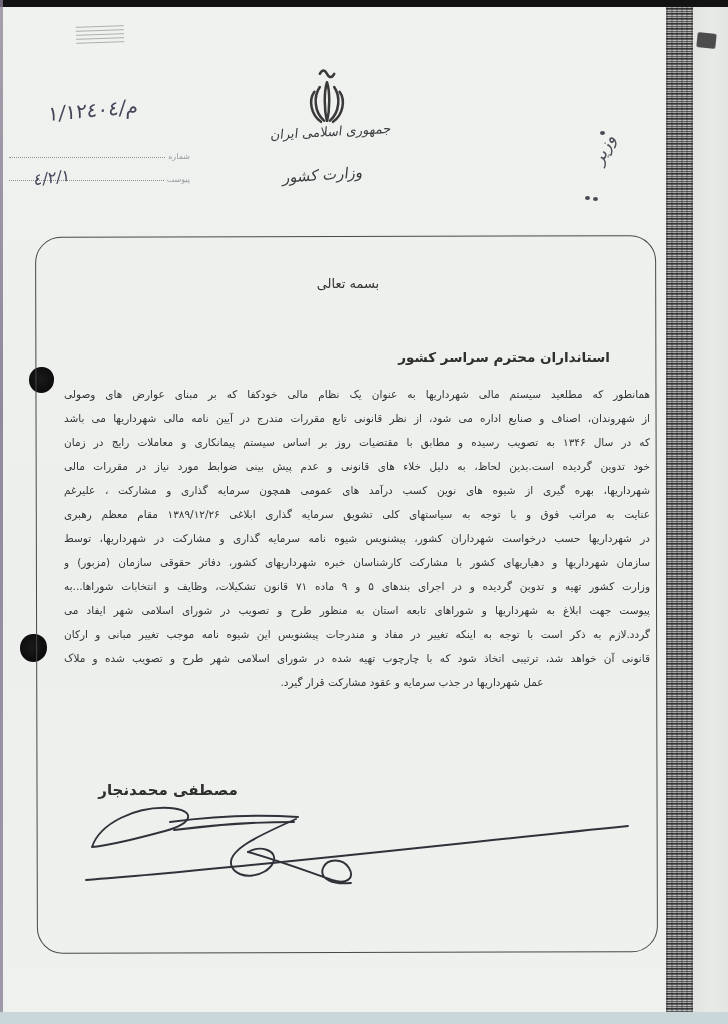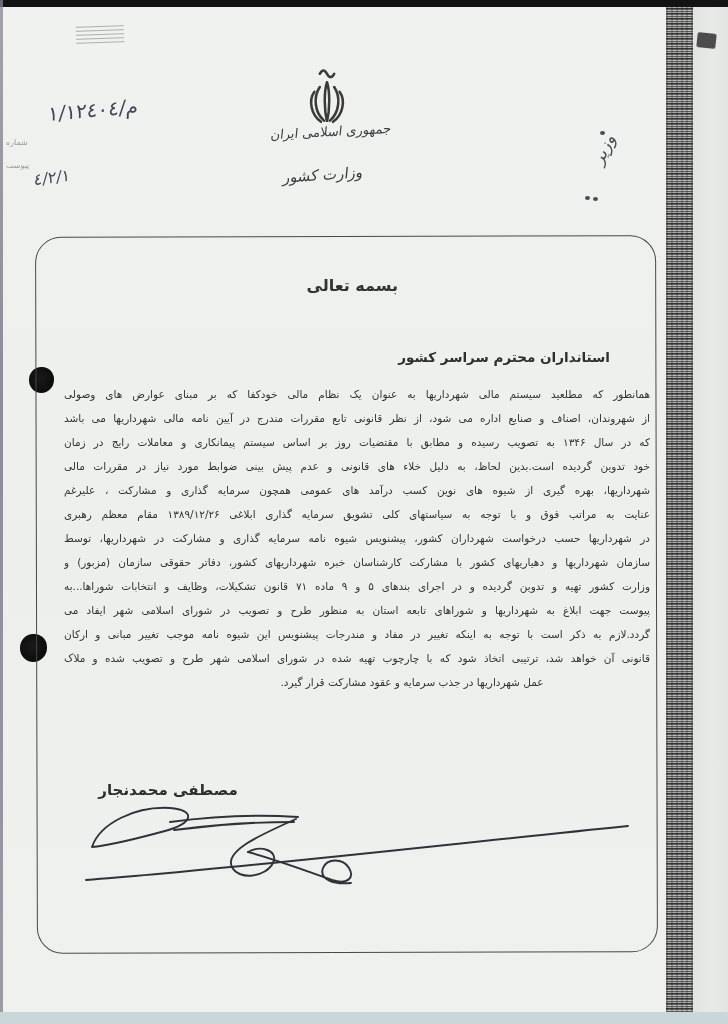--- a/index.html
+++ b/index.html
@@ -27,36 +27,36 @@
   .ink-dot { position:absolute; width:5px; height:4px; background:#4a4a55; border-radius:50%; }
 
   
   .emblem { position:absolute; left:296px; top:63px; width:62px; height:72px; }
   .country { position:absolute; left:266px; top:124px; width:130px; text-align:center; font-size:13px; color:#3c3c40;
     transform:rotate(-3deg) skewX(-9deg); letter-spacing:.5px; direction:rtl; }
   .ministry { position:absolute; left:278px; top:166px; width:90px; text-align:center; font-size:15px; color:#3a3a3e;
     transform:rotate(-4deg) skewX(-10deg); direction:rtl; }
 
   .ref-block { position:absolute; left:6px; top:138px; width:186px; direction:rtl; }
-  .ref-row { display:flex; align-items:flex-end; height:23px;flex-direction:column; }
+  .ref-row { display:flex; align-items:flex-end; height:23px; }
   .ref-label { font-size:8px; color:#9a9aa0; flex:0 0 auto; padding-right:2px; }
   .ref-line { flex:1 1 auto; border-bottom:1px dotted #8d8d93; margin:0 3px 3px 3px; height:12px; }
   .hand { font-family:"DejaVu Sans", sans-serif; color:#45455a; direction:rtl; }
   .hand-number { position:absolute; left:8px; top:98px; width:170px; font-size:20px; letter-spacing:2px;
     transform:rotate(-5deg) skewX(-7deg); text-align:center; }
   .hand-date { position:absolute; left:2px; top:168px; width:100px; font-size:16px; letter-spacing:3px;
     transform:rotate(-7deg) skewX(-7deg); text-align:center; }
   .margin-note { position:absolute; left:572px; top:138px; width:64px; font-size:17px; color:#4c4c56;
     transform:rotate(-63deg) skewX(-12deg); direction:rtl; text-align:center; }
 
   
   .frame { position:absolute; left:36px; top:236px; width:621px; height:717px;
     border:1.6px solid #484848; border-radius:26px; transform:rotate(-.15deg); }
 
-  .invocation { position:absolute; left:298px; top:276px; width:100px; font-size:16px; font-weight:bold; color:#333; direction:rtl; text-align:right; }
+  .invocation { position:absolute; left:298px; top:276px; width:100px; font-size:13px; font-weight:normal; color:#333; direction:rtl; text-align:center; }
   .addressee { position:absolute; left:338px; top:333px; width:272px; font-size:13.5px; font-weight:bold; color:#2f2f2f; direction:rtl; text-align:right;margin-top:16px; }
 
   .body-text { position:absolute; left:64px; top:382px; width:586px; direction:rtl; color:#343436; }
   .body-line { height:24px; line-height:24px; font-size:10.5px; overflow:hidden;
     text-align:justify; text-align-last:justify; white-space:nowrap; }
   .body-line.final { text-align:center; text-align-last:center; padding-left:110px; }
 
   .signer-name { position:absolute; left:98px; top:781px; width:140px; font-size:15px; font-weight:bold; color:#2e2e2e; direction:rtl; text-align:center; }
   .signature-svg { position:absolute; left:72px; top:795px; width:575px; height:96px; }
 </style>

